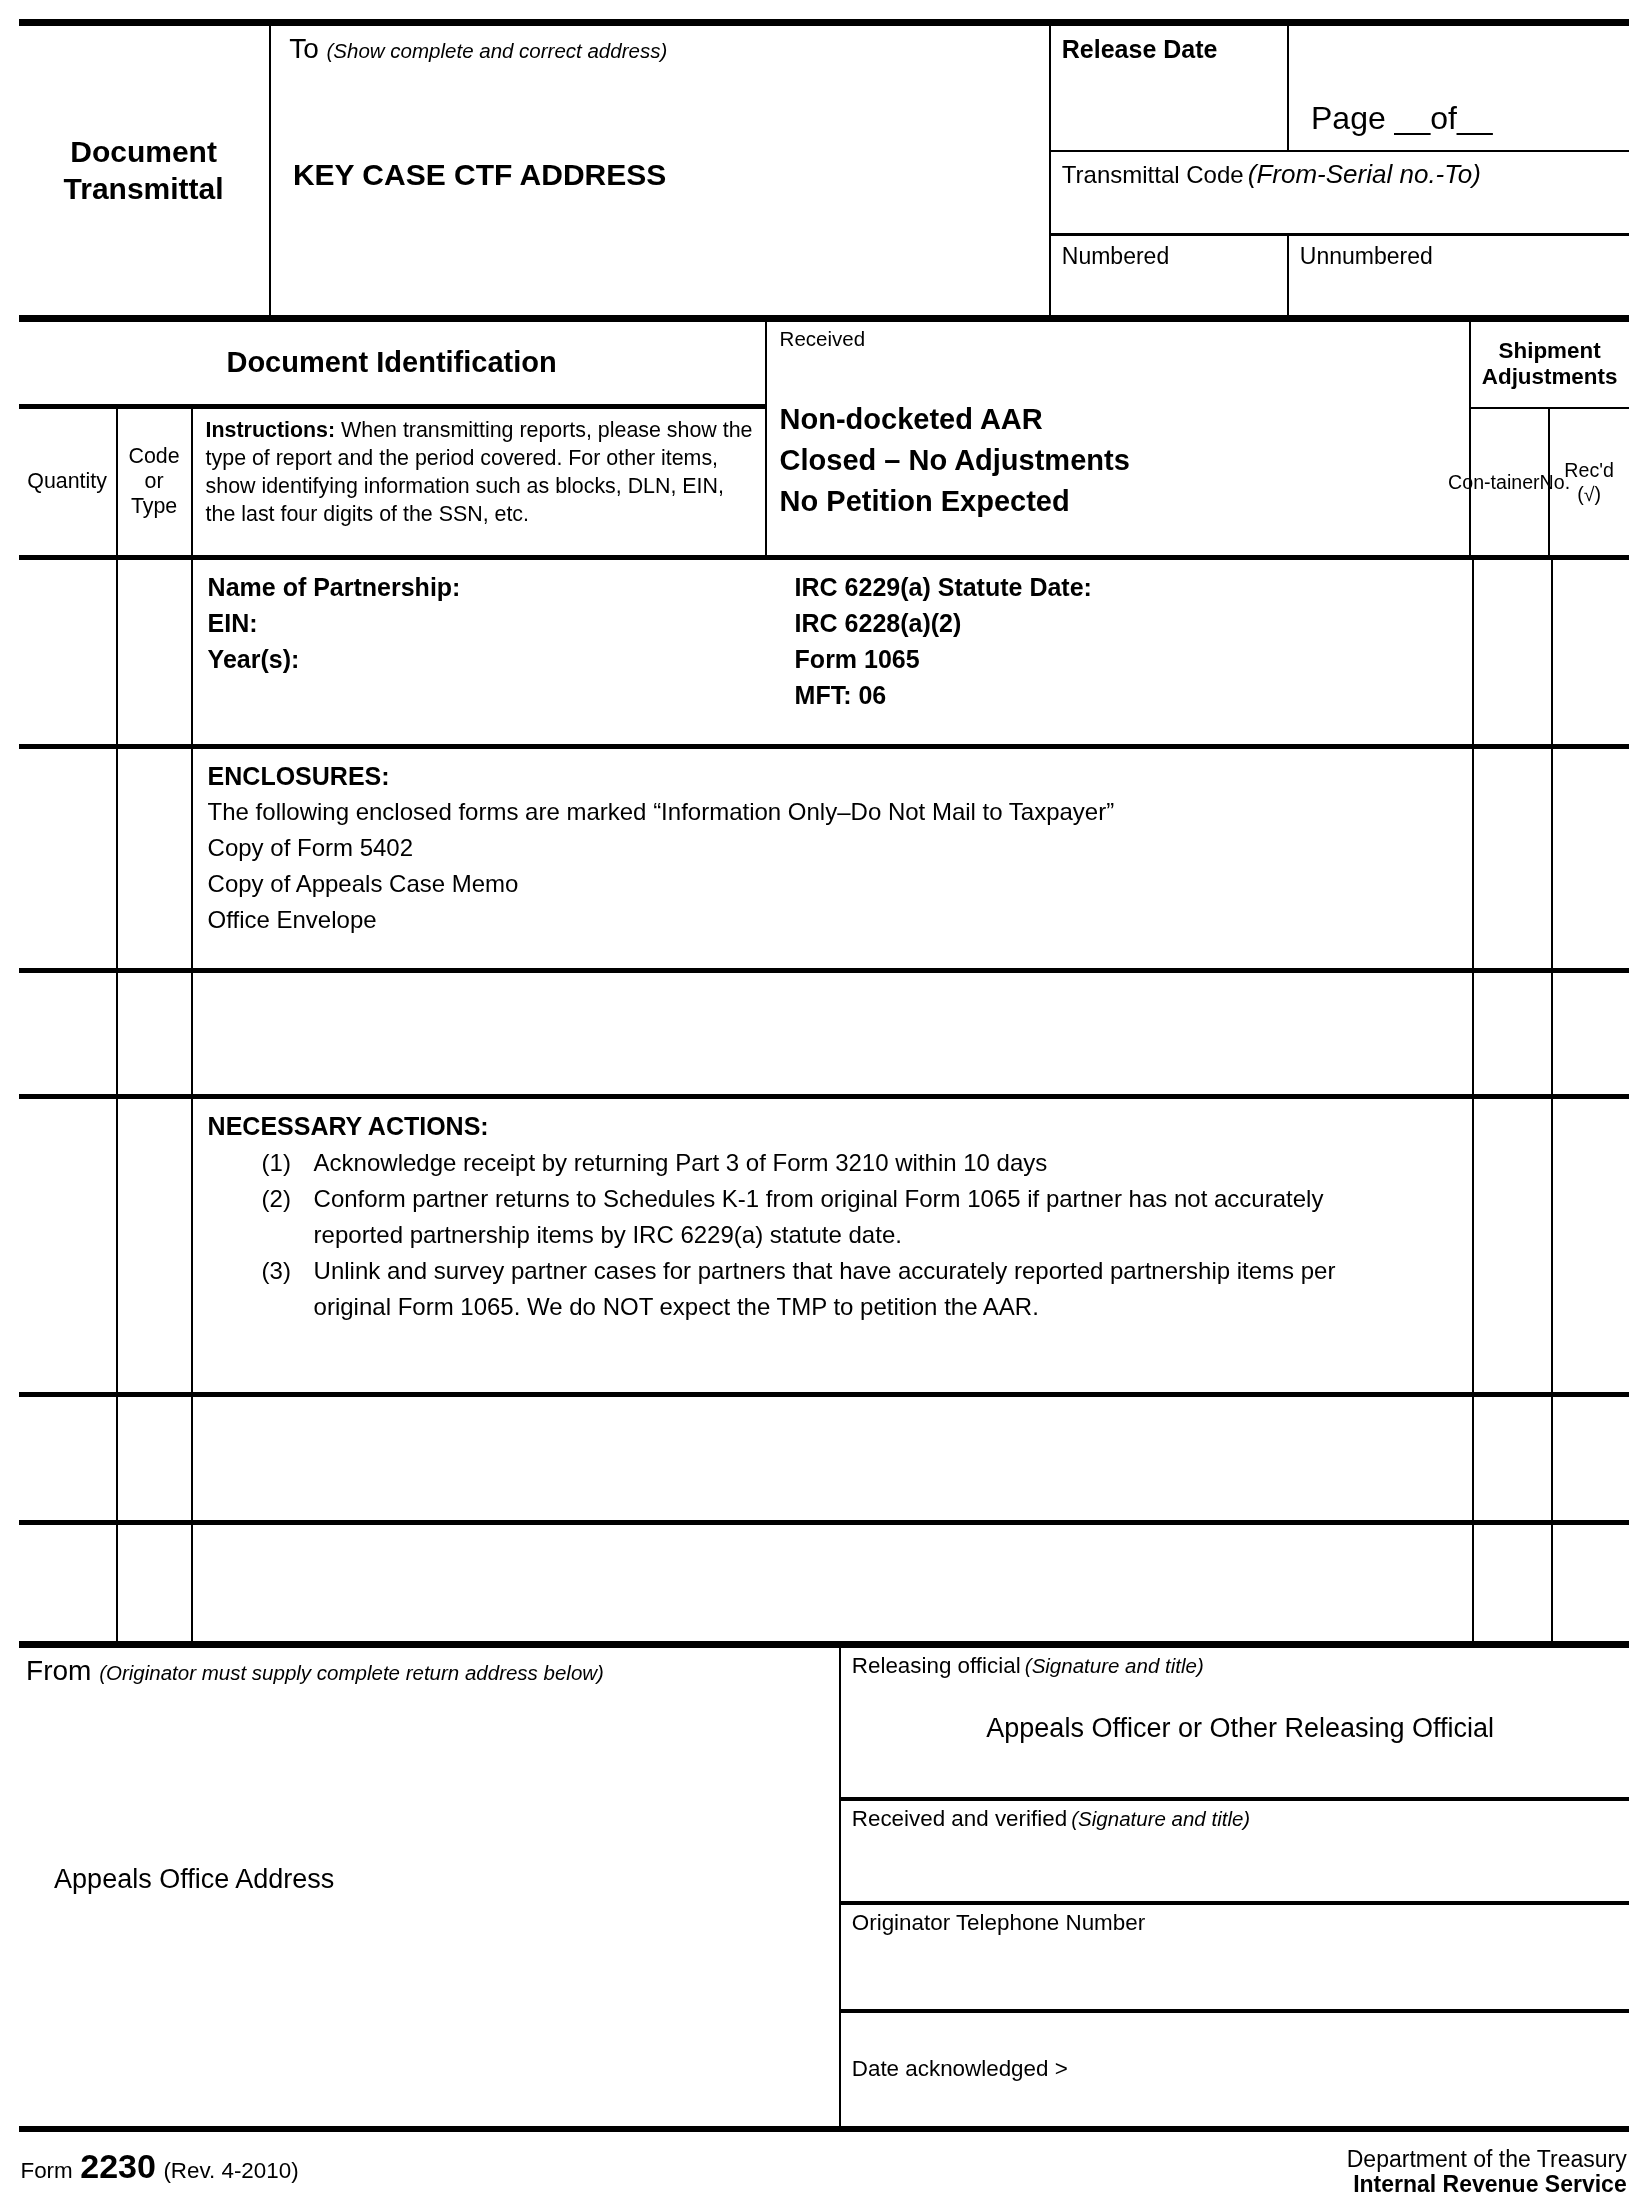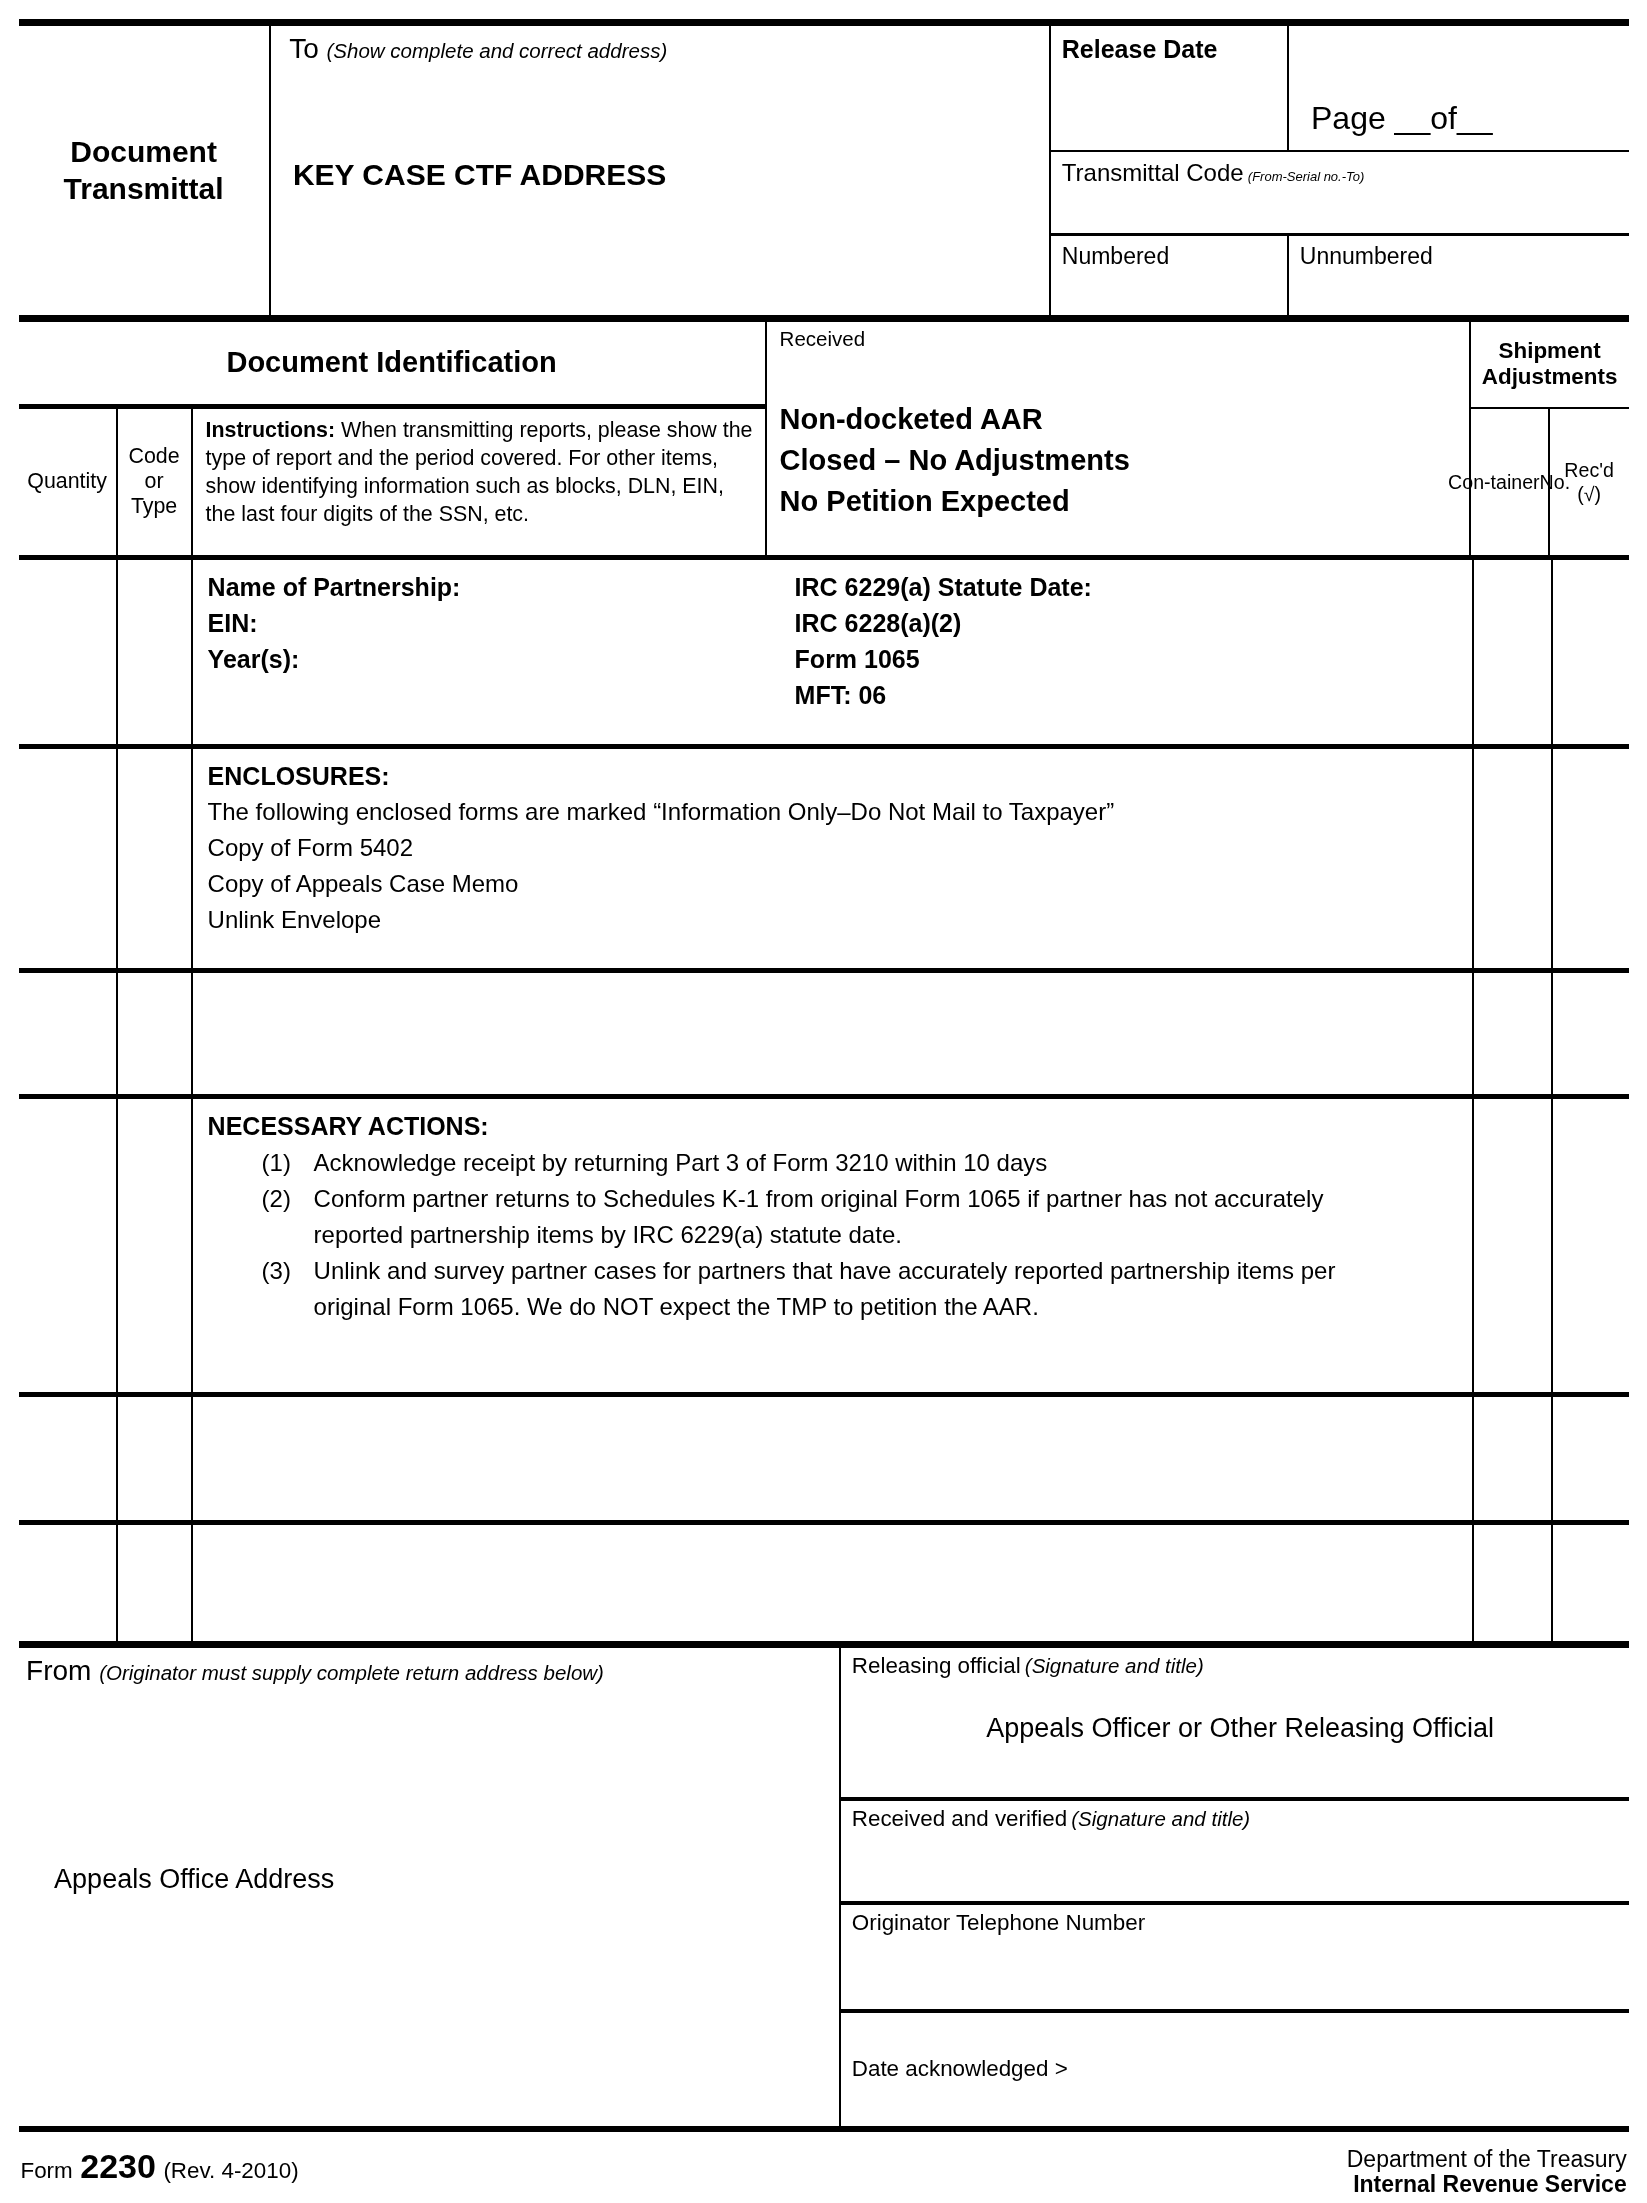--- a/index.html
+++ b/index.html
@@ -26,21 +26,21 @@
   .to-note { font-size:20.5px; font-style:italic; }
   .to-value { font-weight:bold; font-size:30px; margin-top:93px; padding-left:3.7px; }
   .tb-right { flex:1; display:flex; flex-direction:column; }
   .tbr-row1 { height:126px; border-bottom:2.8px solid #000; display:flex; }
   .release-cell { width:238px; border-right:2.8px solid #000; padding:9.3px 0 0 11.2px; }
   .release-cell .t { font-weight:bold; font-size:25px; }
   .page-cell { flex:1; display:flex; align-items:flex-end; padding:0 0 13px 22.4px; }
   .page-cell .t { font-size:32px; }
   .tbr-row2 { height:84px; border-bottom:3.7px solid #000; padding:7.5px 0 0 11.2px; }
   .tbr-row2 .t { font-size:24px; }
-  .tbr-row2 .n { font-size:13px; font-style:italic; }
+  .tbr-row2 .n { font-size:26px; font-style:italic; }
   .tbr-row3 { flex:1; display:flex; }
   .numbered-cell { width:238px; border-right:2.8px solid #000; padding:7.5px 0 0 11.2px; font-size:23px; }
   .unnumbered-cell { flex:1; padding:7.5px 0 0 11.2px; font-size:23px; }
 
   
   .header-block { display:flex; height:240px; border-top:7.5px solid #000; }
   .hd-left { width:748px; border-right:2.8px solid #000; display:flex; flex-direction:column; }
   .docid-cell {
     height:87px; border-bottom:5.6px solid #000;
     display:flex; align-items:center; justify-content:center;
@@ -234,21 +234,21 @@
 
   <div class="body-row row2">
     <div class="c-qty"></div>
     <div class="c-code"></div>
     <div class="c-content">
       <div class="row2-content">
         <div class="title">ENCLOSURES:</div>
         <div>The following enclosed forms are marked “Information Only–Do Not Mail to Taxpayer”</div>
         <div>Copy of Form 5402</div>
         <div>Copy of Appeals Case Memo</div>
-        <div>Unlink Envelope</div>
+        <div>Office Envelope</div>
       </div>
     </div>
     <div class="c-cont"></div>
     <div class="c-recd"></div>
   </div>
 
   <div class="body-row row3">
     <div class="c-qty"></div>
     <div class="c-code"></div>
     <div class="c-content"></div>

